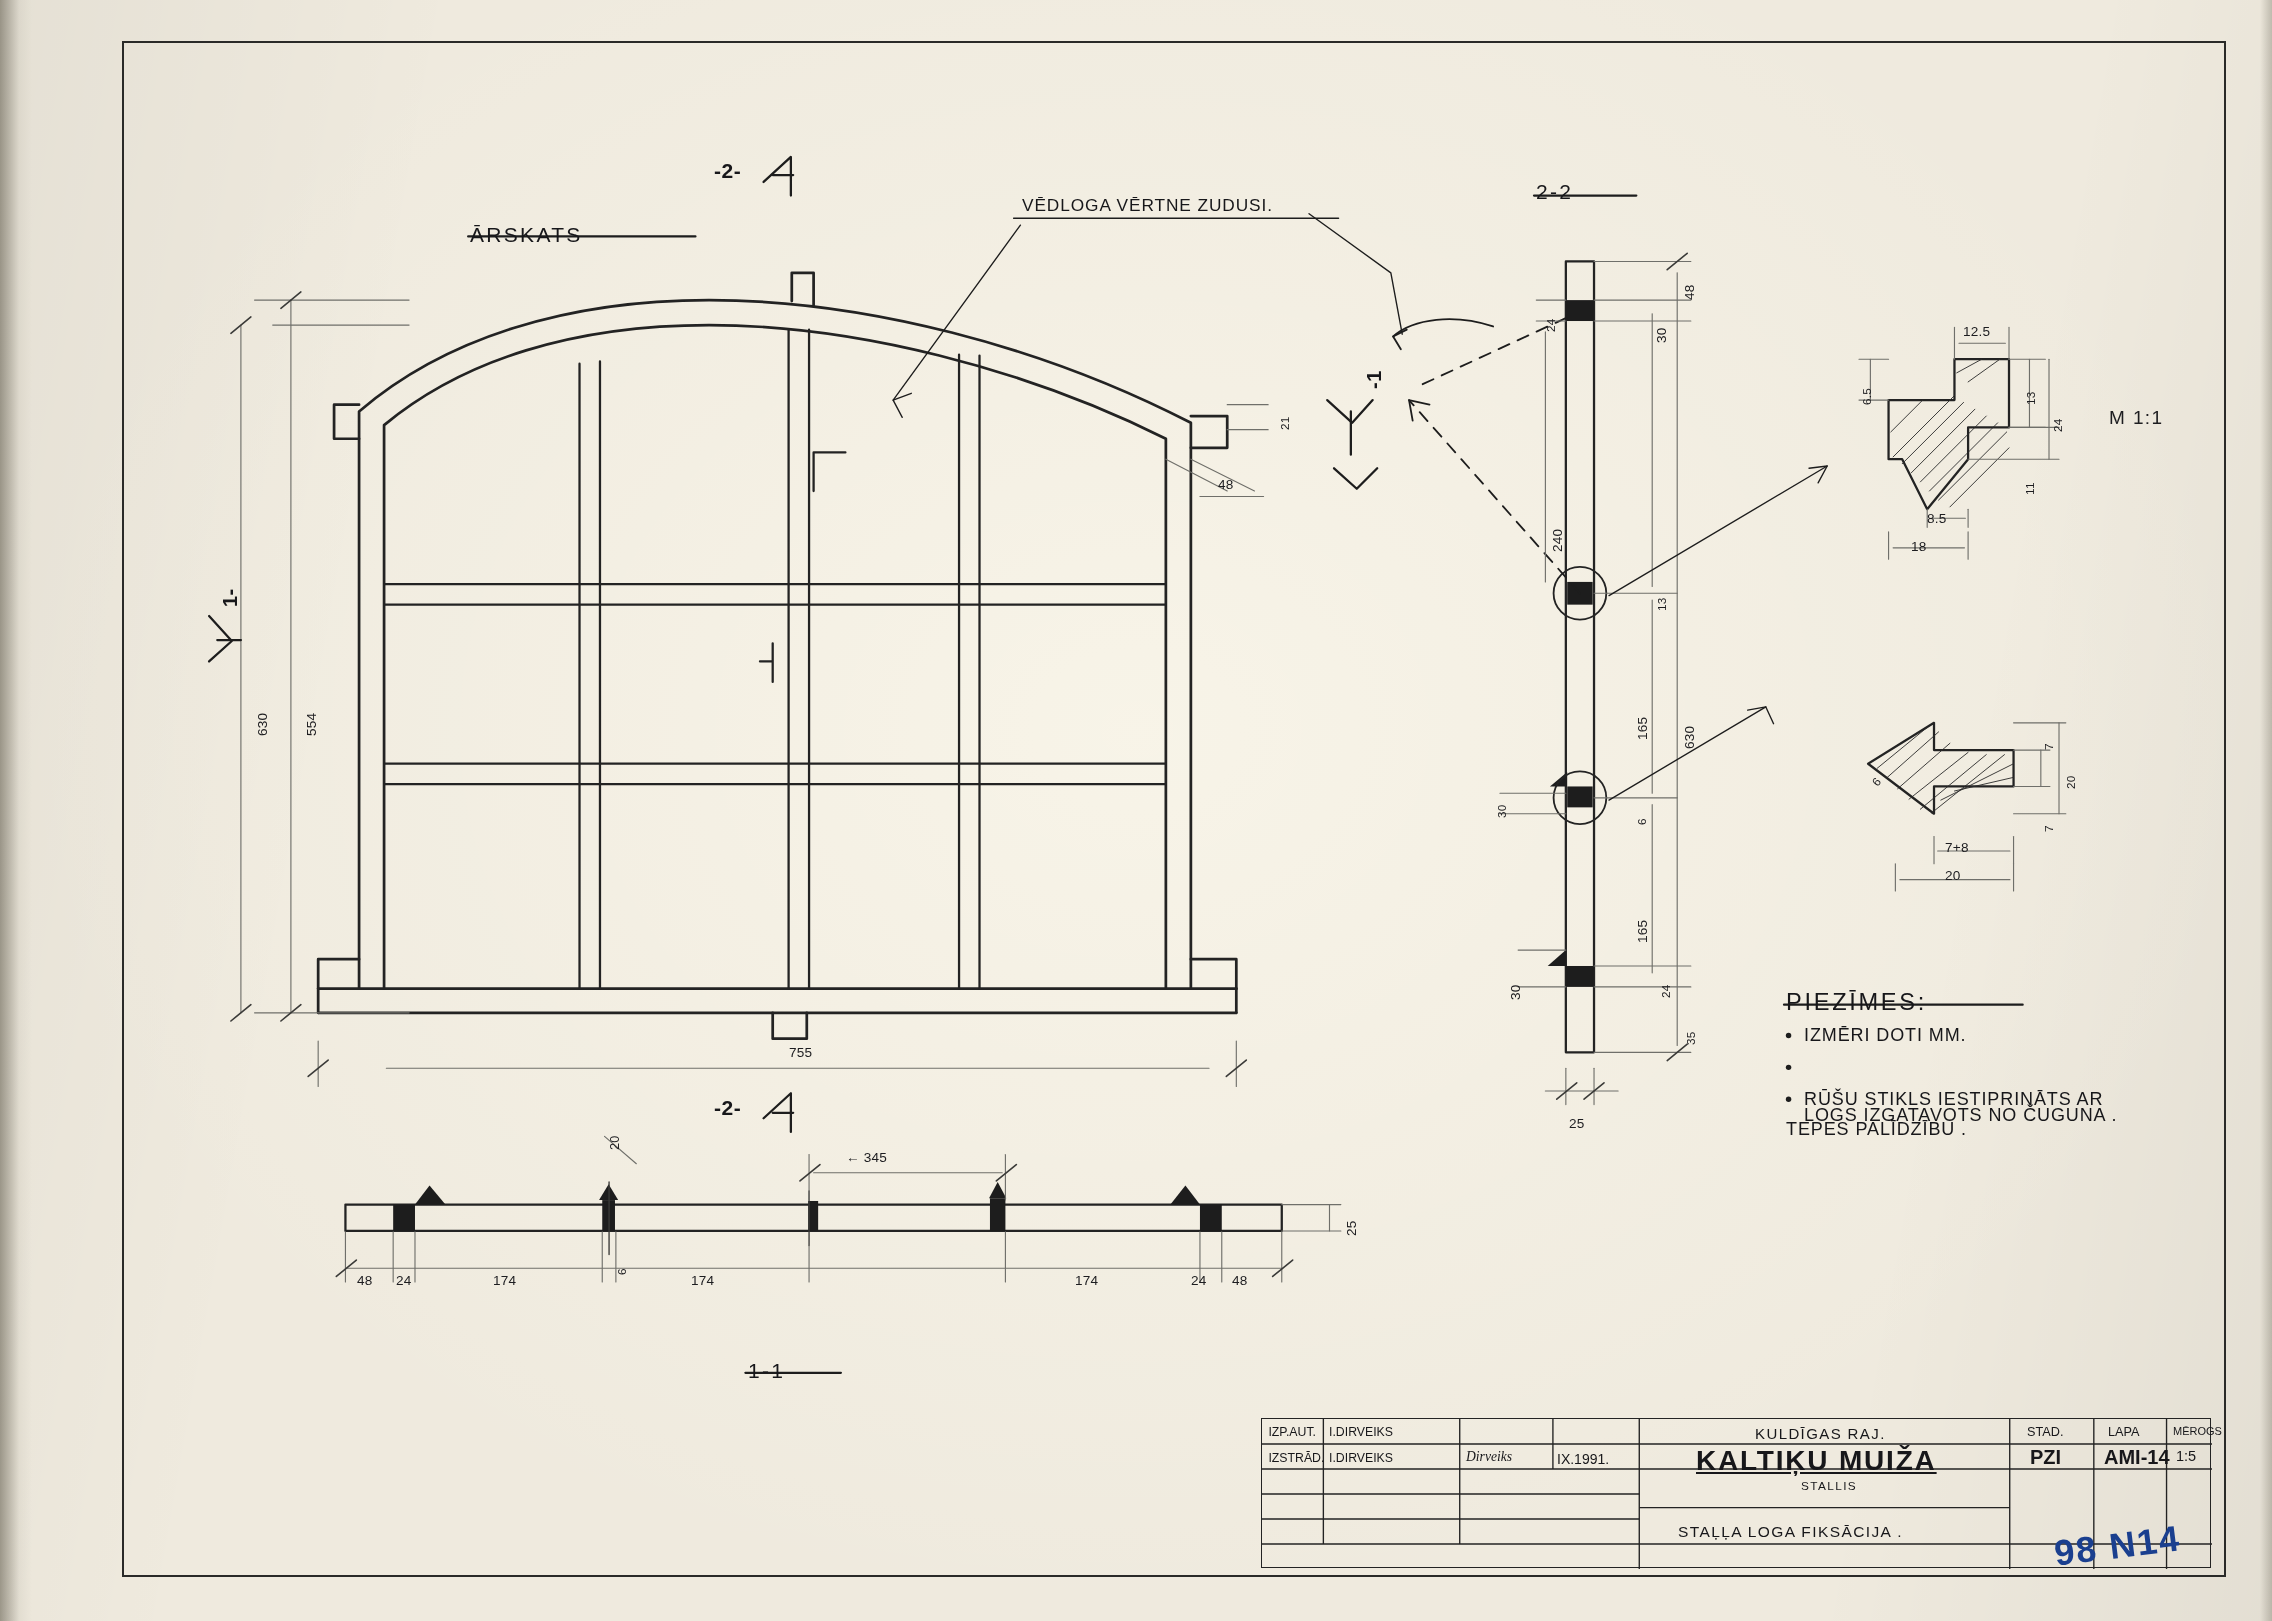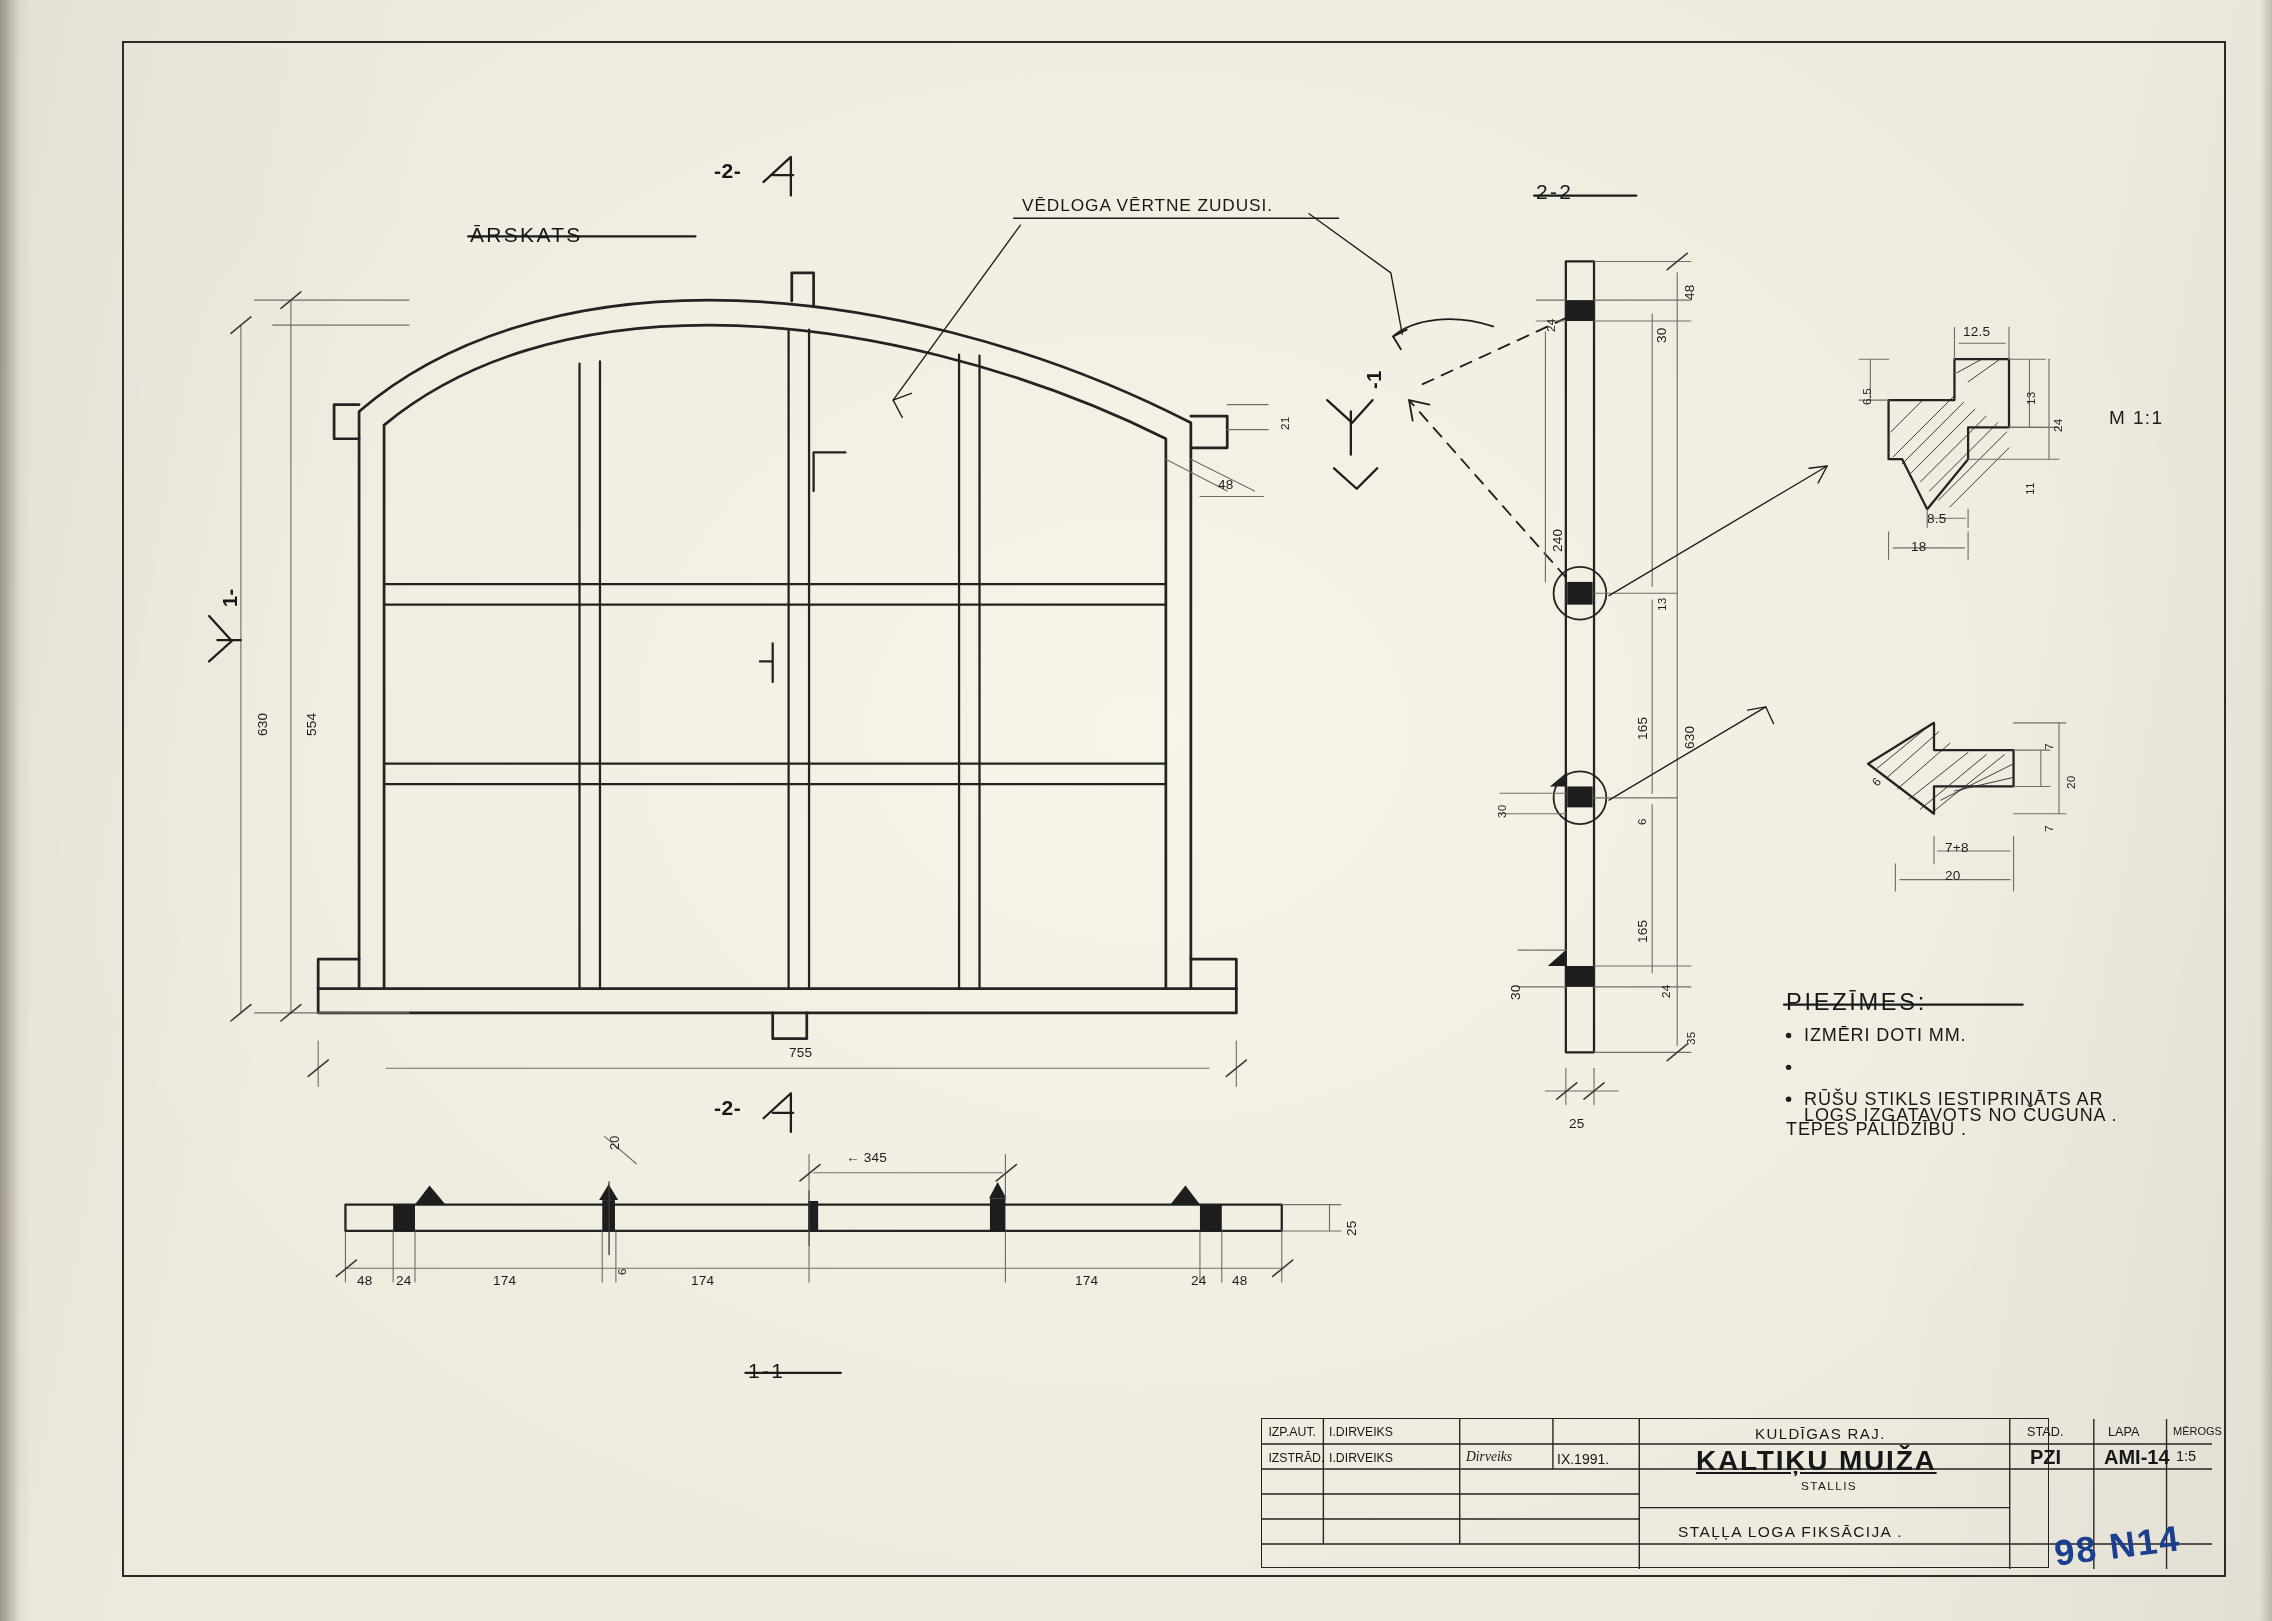--- a/index.html
+++ b/index.html
@@ -35,21 +35,21 @@
   }
   
   .t{position:absolute;color:#17171a;white-space:nowrap;letter-spacing:0.5px;}
   .hand{font-family:"Liberation Sans",sans-serif;font-weight:bold;}
   .dim{font-size:13.6px;letter-spacing:0.2px;color:#1d1d20;}
   .lbl{font-size:21px;font-weight:normal;letter-spacing:2.3px;margin-top:16px;}
   .note{font-size:18px;letter-spacing:0.9px;}
   svg{position:absolute;left:0;top:0;overflow:visible;}
   
   #titleblock{
-    position:absolute;left:1261px;top:1418px;width:788px;height:150px;
+    position:absolute;left:1261px;top:1418px;width:950px;height:150px;
     border:1.8px solid #232323;
     box-sizing:border-box;
   }
   .tb-txt{position:absolute;white-space:nowrap;color:#17171a;}
   .sig{font-family:"Liberation Serif",serif;font-style:italic;}
   .bignum{
     position:absolute;font-size:36px;font-weight:bold;color:#1a3f8f;
     transform:rotate(-7deg);letter-spacing:1.8px;
     font-family:"Liberation Sans",sans-serif;
   }

